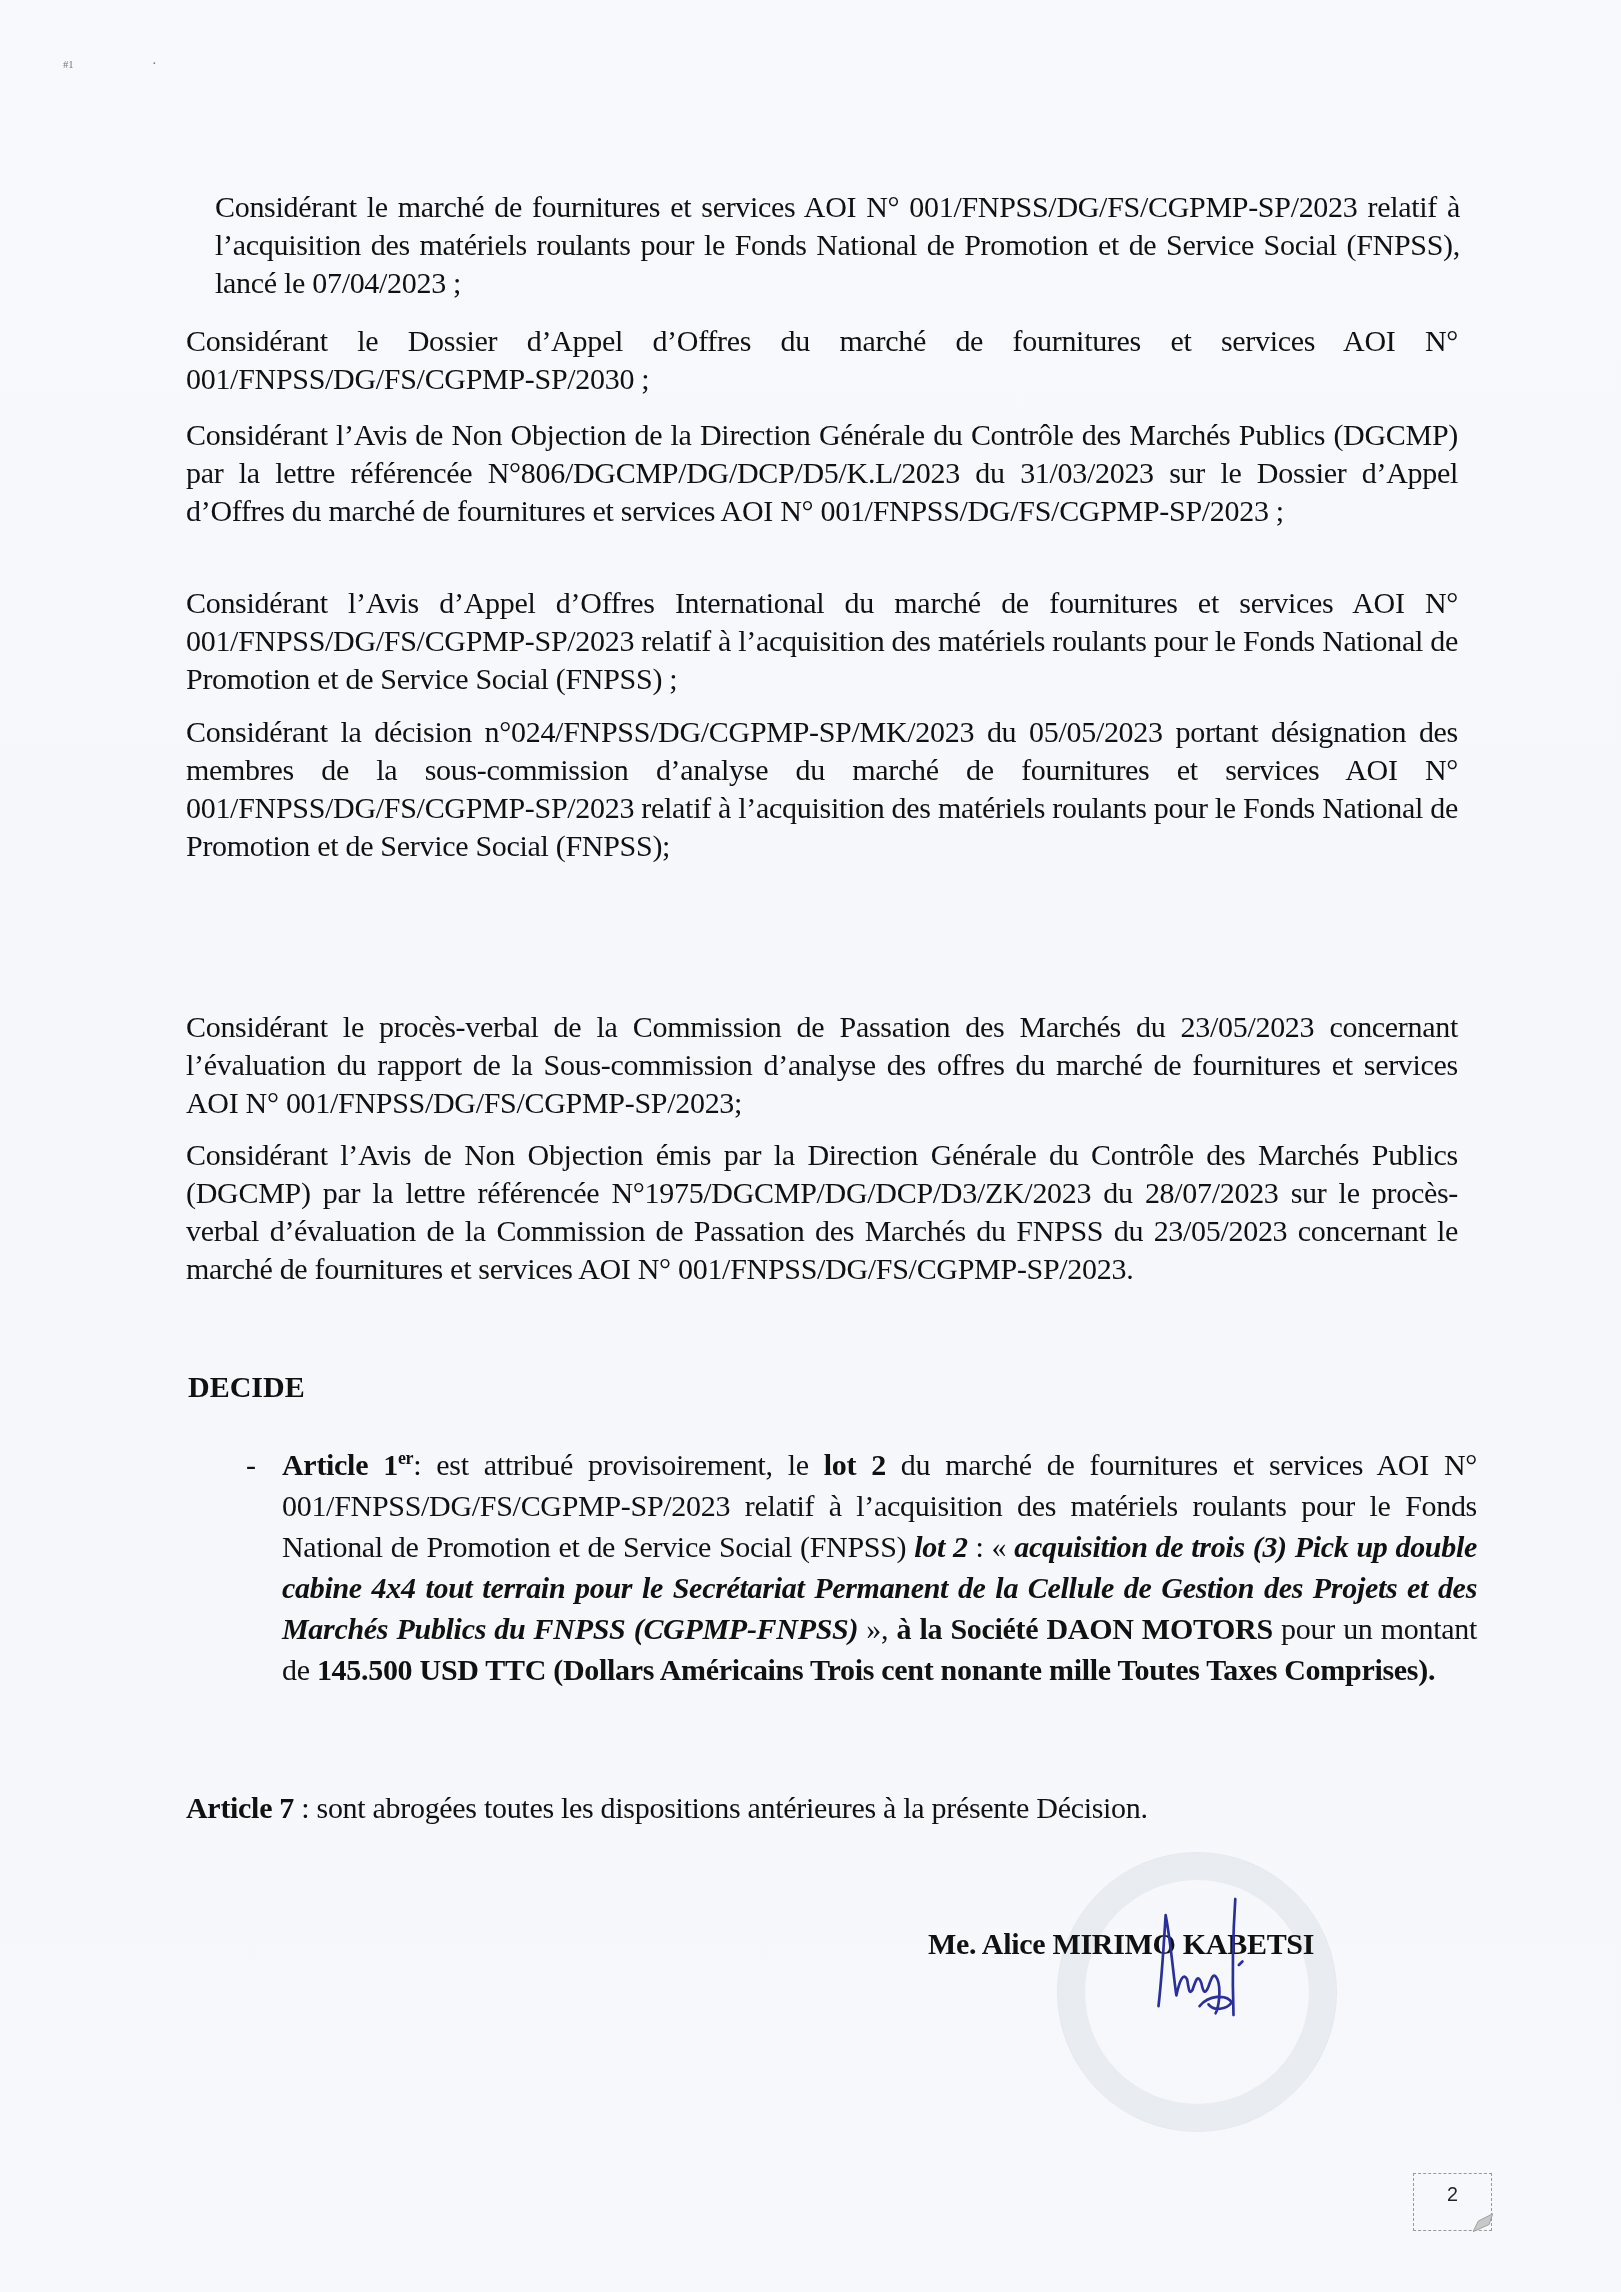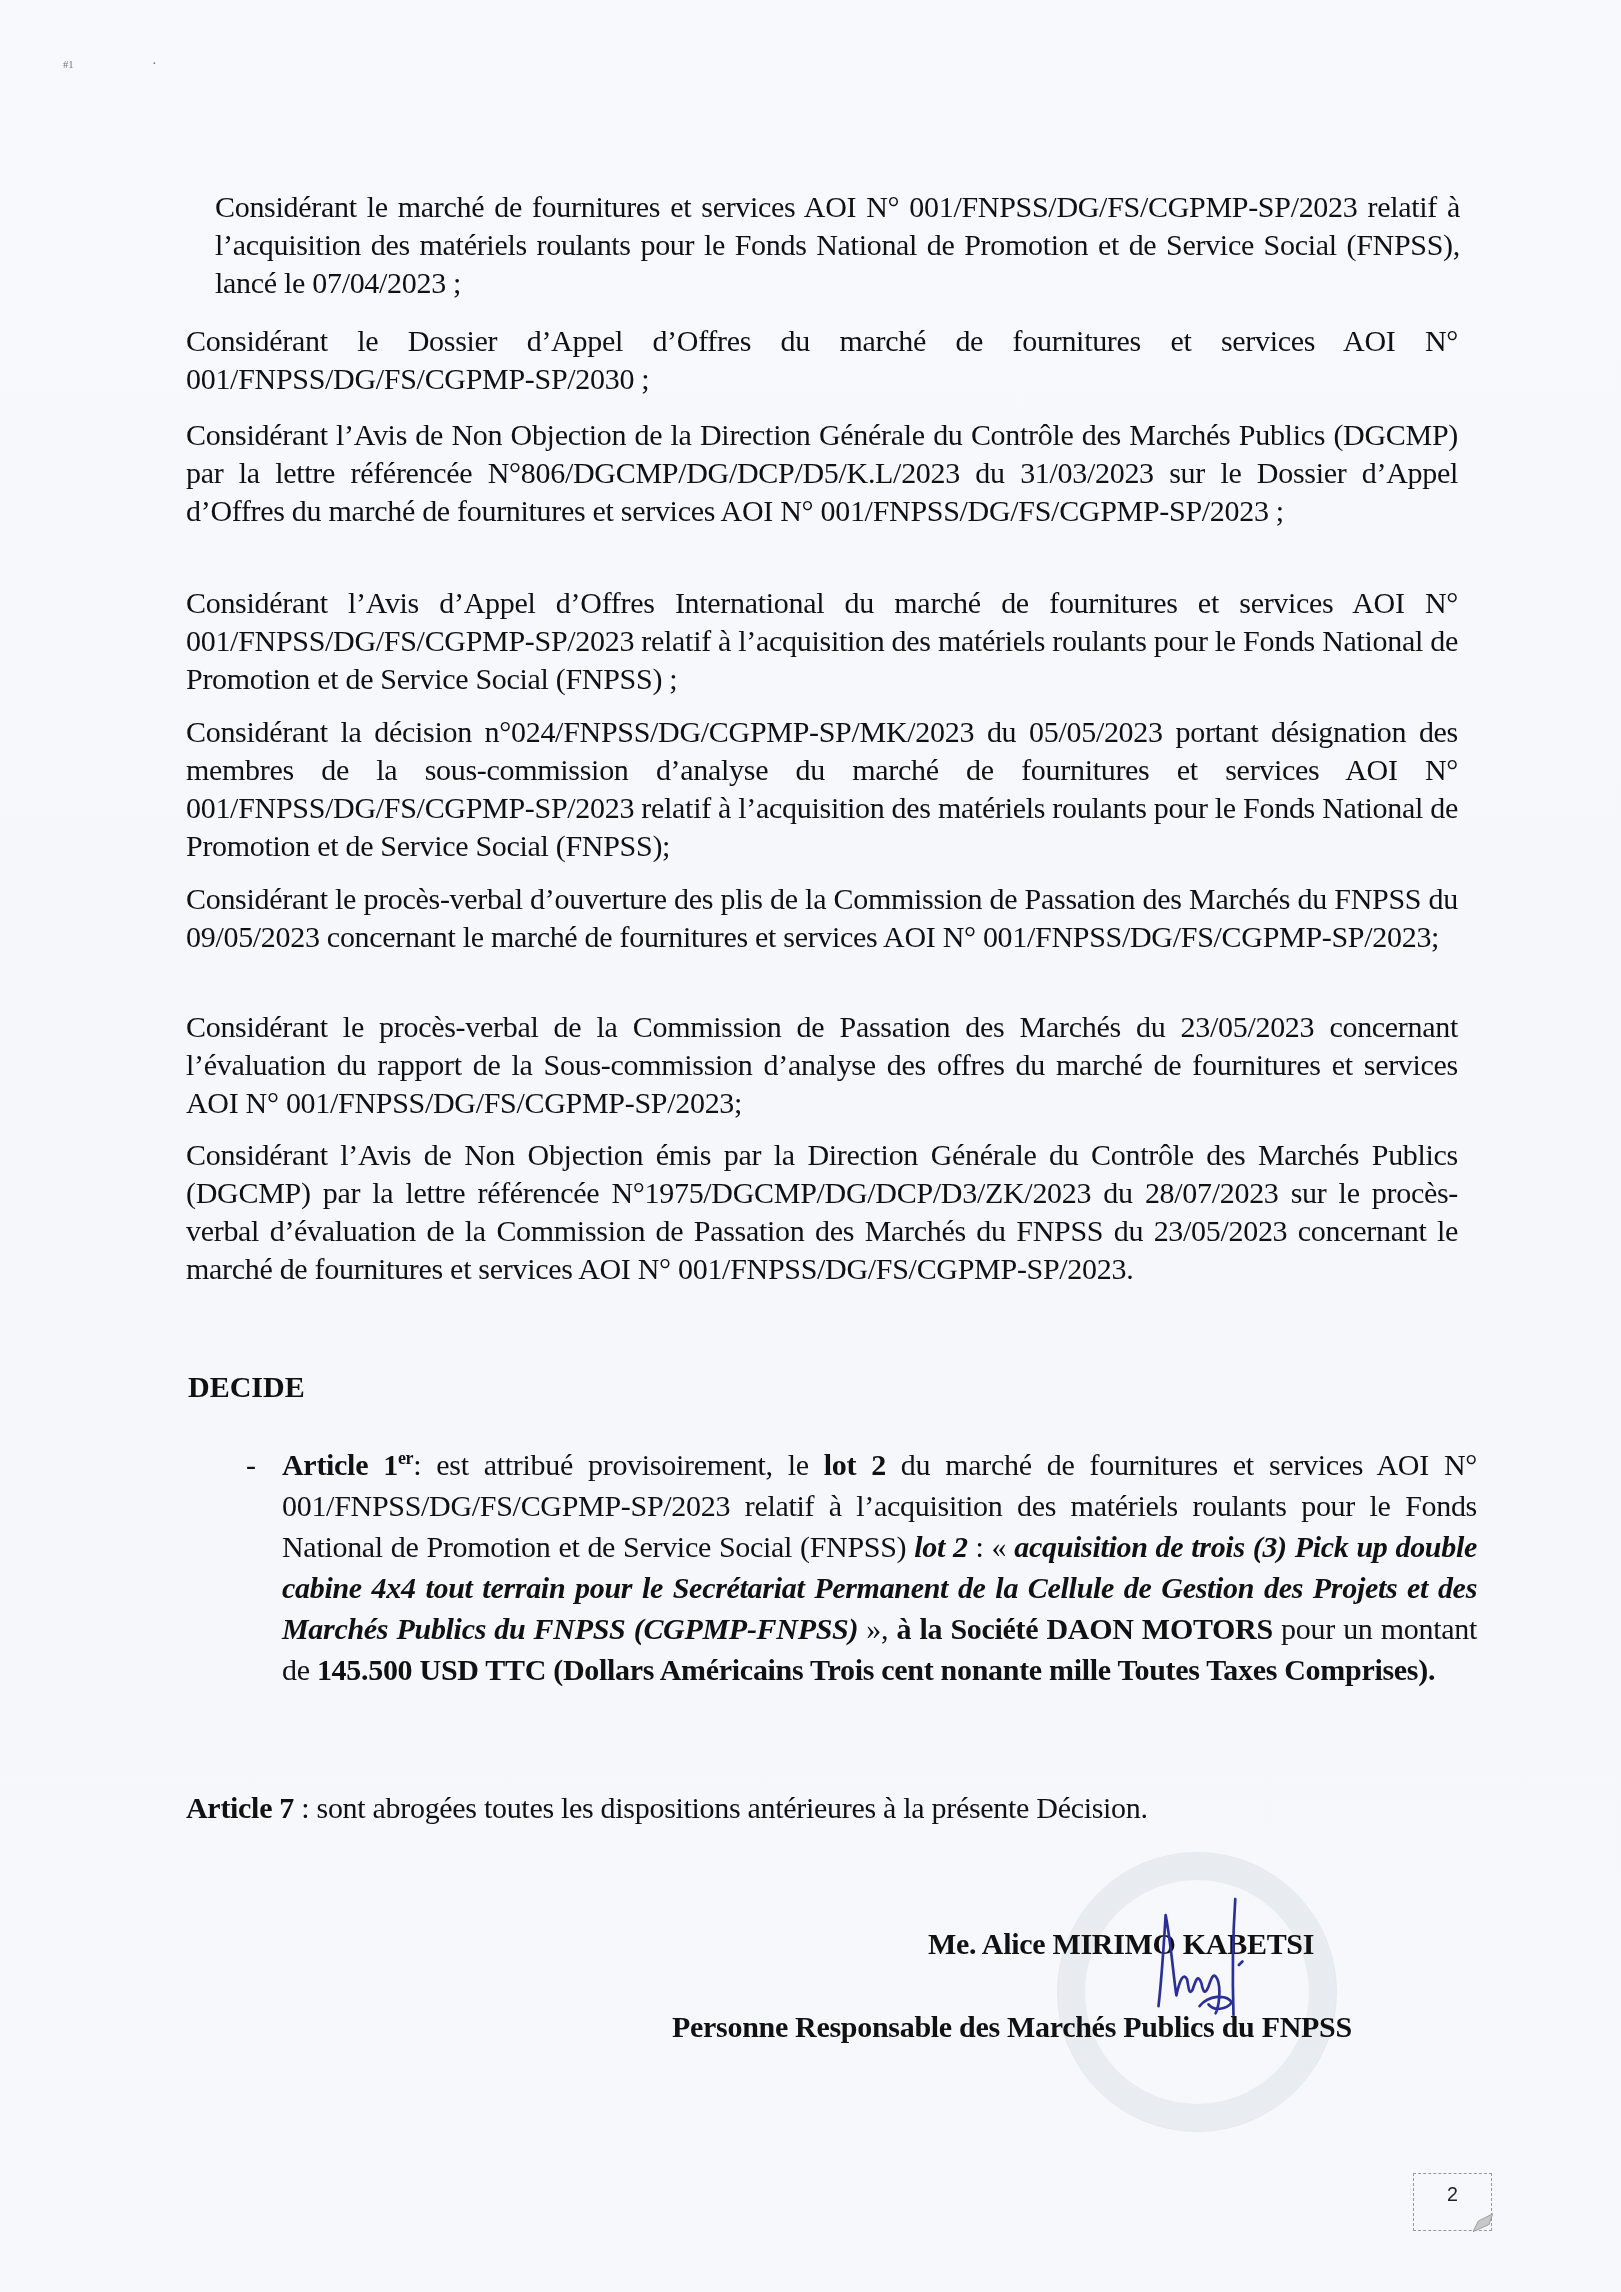--- a/index.html
+++ b/index.html
@@ -102,38 +102,36 @@
   <div class="scan-marks">
     <span style="left:9px;top:3.6px;">#1</span>
     <span style="left:99px;top:0px;font-weight:bold;">.</span>
   </div>
 
   <p class="body-text para cons1 last-line">Considérant le marché de fournitures et services AOI N° 001/FNPSS/DG/FS/CGPMP-SP/2023 relatif à l’acquisition des matériels roulants pour le Fonds National de Promotion et de Service Social (FNPSS), lancé le  07/04/2023 ;</p>
   <p class="body-text para cons2 last-line">Considérant le Dossier d’Appel d’Offres du marché de fournitures et services AOI N° 001/FNPSS/DG/FS/CGPMP-SP/2030 ;</p>
   <p class="body-text para cons3 last-line">Considérant l’Avis de Non Objection de la Direction Générale du Contrôle des Marchés Publics (DGCMP) par la lettre référencée N°806/DGCMP/DG/DCP/D5/K.L/2023 du 31/03/2023 sur le Dossier d’Appel d’Offres du marché de fournitures et services AOI N° 001/FNPSS/DG/FS/CGPMP-SP/2023 ;</p>
   <p class="body-text para cons4 last-line">Considérant l’Avis d’Appel d’Offres International du marché de fournitures et services AOI N° 001/FNPSS/DG/FS/CGPMP-SP/2023 relatif à l’acquisition des matériels roulants pour le Fonds National de Promotion et de Service Social (FNPSS) ;</p>
   <p class="body-text para cons5 last-line">Considérant la décision n°024/FNPSS/DG/CGPMP-SP/MK/2023 du 05/05/2023 portant désignation des membres de la sous-commission d’analyse du marché de fournitures et services AOI N° 001/FNPSS/DG/FS/CGPMP-SP/2023 relatif à l’acquisition des matériels roulants pour le Fonds National de Promotion et de Service Social (FNPSS);</p>
-  <p class="body-text para cons6 last-line">Considérant le procès-verbal d’ouverture des plis de la Commission de Passation des Marchés du FNPSS du 09/05/2023 concernant le marché de fournitures et services AOI N° 001/FNPSS/DG/FS/CGPMP-SP/2023;</p>
   <p class="body-text para cons7 last-line">Considérant le procès-verbal de la Commission de Passation des Marchés du 23/05/2023 concernant l’évaluation du rapport de la Sous-commission d’analyse des offres du marché de fournitures et services  AOI N° 001/FNPSS/DG/FS/CGPMP-SP/2023;</p>
   <p class="body-text para cons8 last-line">Considérant l’Avis de Non Objection émis par la Direction Générale du Contrôle des Marchés Publics (DGCMP) par la lettre référencée N°1975/DGCMP/DG/DCP/D3/ZK/2023 du 28/07/2023 sur le procès-verbal d’évaluation de la Commission de Passation des Marchés du FNPSS du 23/05/2023 concernant le marché de fournitures et services AOI N° 001/FNPSS/DG/FS/CGPMP-SP/2023.</p>
 
   <div class="decide">DECIDE</div>
 
   <div class="art1">
     <span class="dash">-</span>
     <div class="content"><span class="b"><span>Article 1</span><sup>er</sup></span><span>: est attribué provisoirement, le </span><span class="b">lot 2</span><span> du marché de fournitures et services AOI N° 001/FNPSS/DG/FS/CGPMP-SP/2023 relatif à l’acquisition des matériels roulants pour le Fonds National de Promotion et de Service Social (FNPSS) </span><span class="bi">lot 2</span><span> : « </span><span class="bi">acquisition de trois (3) Pick up double cabine 4x4 tout terrain pour le Secrétariat Permanent de la Cellule de Gestion des Projets et des Marchés Publics du FNPSS (CGPMP-FNPSS)</span><span> », </span><span class="b">à la Société DAON MOTORS</span><span> pour un montant de </span><span class="b">145.500 USD TTC (Dollars Américains Trois cent nonante mille Toutes Taxes Comprises).</span></div>
   </div>
 
   <div class="art2"><span class="b">Article 7</span><span> : sont abrogées toutes les dispositions antérieures à la présente Décision.</span></div>
 
 
   <div class="stamp"></div>
 
   <div class="sig-name">Me.  Alice MIRIMO KABETSI</div>
-  <div class="sig-title">Personne Responsable des Marchés Publics du FNPSS</div>
 
   <svg class="signature" viewBox="0 0 140 150">
     <path d="M22 28 C20 60, 18 95, 14 130 M22 28 C28 60, 30 90, 34 118 C38 100, 42 92, 46 100 C48 110, 48 118, 52 112 C56 100, 58 94, 62 104 C64 114, 66 118, 70 108 C74 96, 76 92, 80 100 C84 110, 82 130, 78 138 M100 10 C98 40, 96 80, 98 140 M60 130 C70 118, 90 116, 96 126 C90 134, 76 136, 70 128 M104 84 L108 80" fill="none" stroke="#2a2f9a" stroke-width="3" stroke-linecap="round" stroke-linejoin="round"></path>
   </svg>
 
   <div class="page-number-box">
     <div class="page-number">2</div>
     <svg class="page-curl" viewBox="0 0 24 22">
       <path d="M0 22 L6 10 L22 2 L18 14 Z" fill="#c8c8c8" stroke="#999" stroke-width="1"></path>
     </svg>

